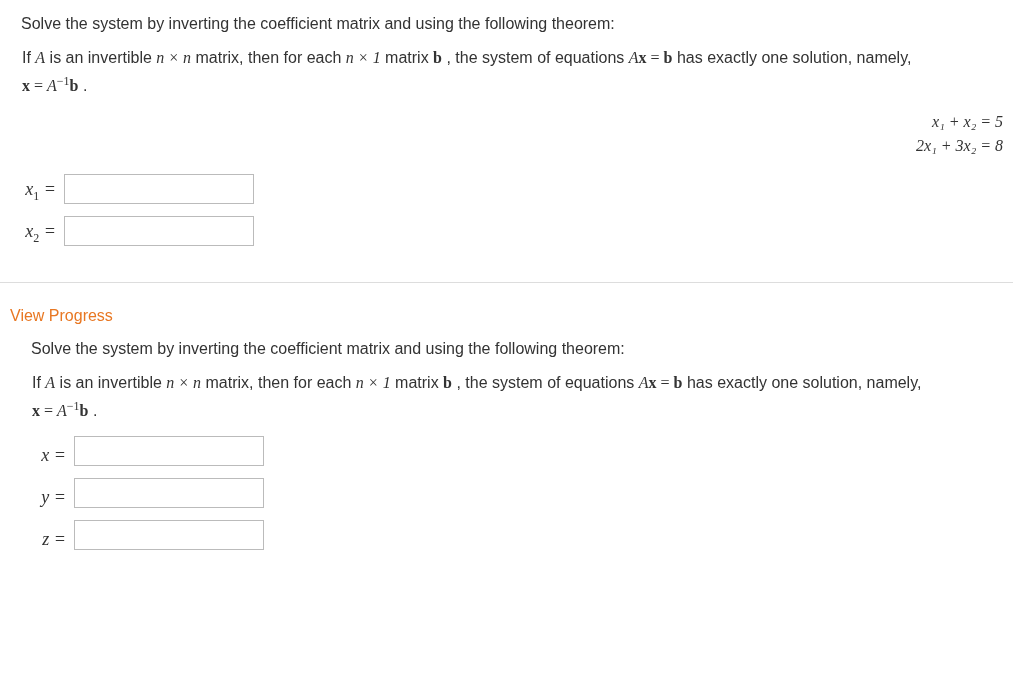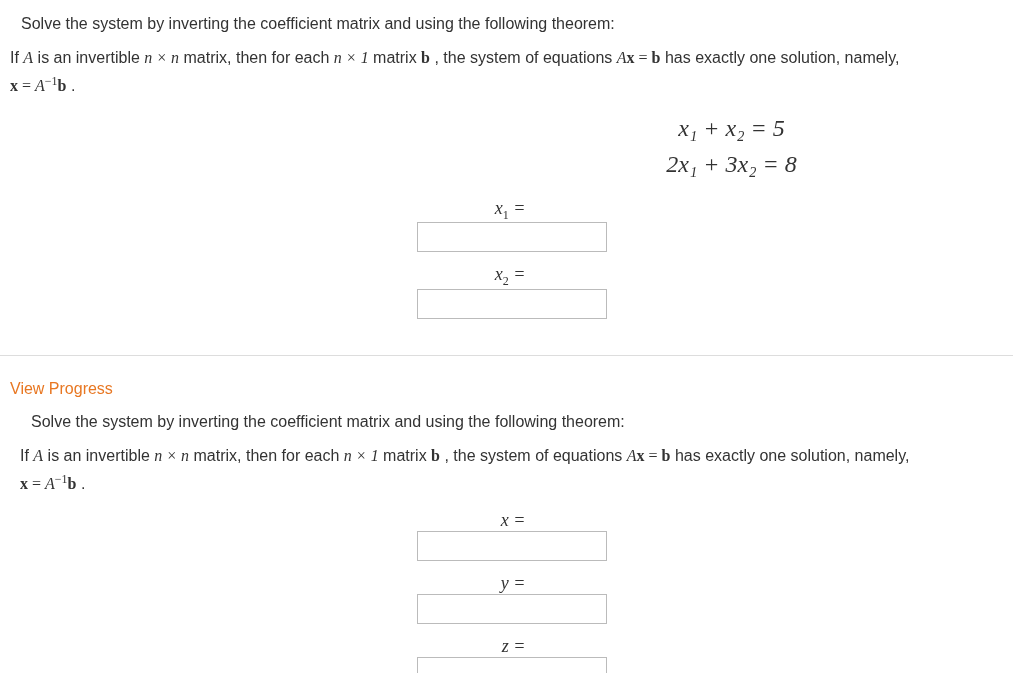--- a/index.html
+++ b/index.html
@@ -18,39 +18,38 @@
     .section-bordered {
       border-top: 1px solid #ddd;
       padding-top: 18px;
       margin-top: 8px;
     }
     .prompt-text {
       margin: 4px 0 8px 11px;
       line-height: 1.5;
     }
     .theorem-text {
-      margin: 8px 0 4px 0;
+      margin: 8px 0 4px 12px;
       line-height: 1.7;
     }
     .math-ital { font-style: italic; font-family: "Times New Roman", serif; }
     .math-bold { font-weight: bold; font-family: "Times New Roman", serif; }
     .math { font-family: "Times New Roman", serif; }
     .equations {
-      text-align: center;
+      text-align: right;
       margin: 10px 0 16px 0;
       padding-left: 450px;
       font-family: "Times New Roman", serif;
-      font-size: 24px;
+      font-size: 16px;
       line-height: 1.5;
     }
     .answer-row {
       display: flex;
-      align-items: center;
+      align-items: flex-end;
       margin: 12px 0 12px 10px;
-      flex-direction: column;
     }
     .answer-label {
       font-family: "Times New Roman", serif;
       font-style: italic;
       font-size: 18px;
       min-width: 44px;
       text-align: right;
       padding-right: 8px;
     }
     .answer-label .sub { font-size: 12px; vertical-align: sub; font-style: normal; }

